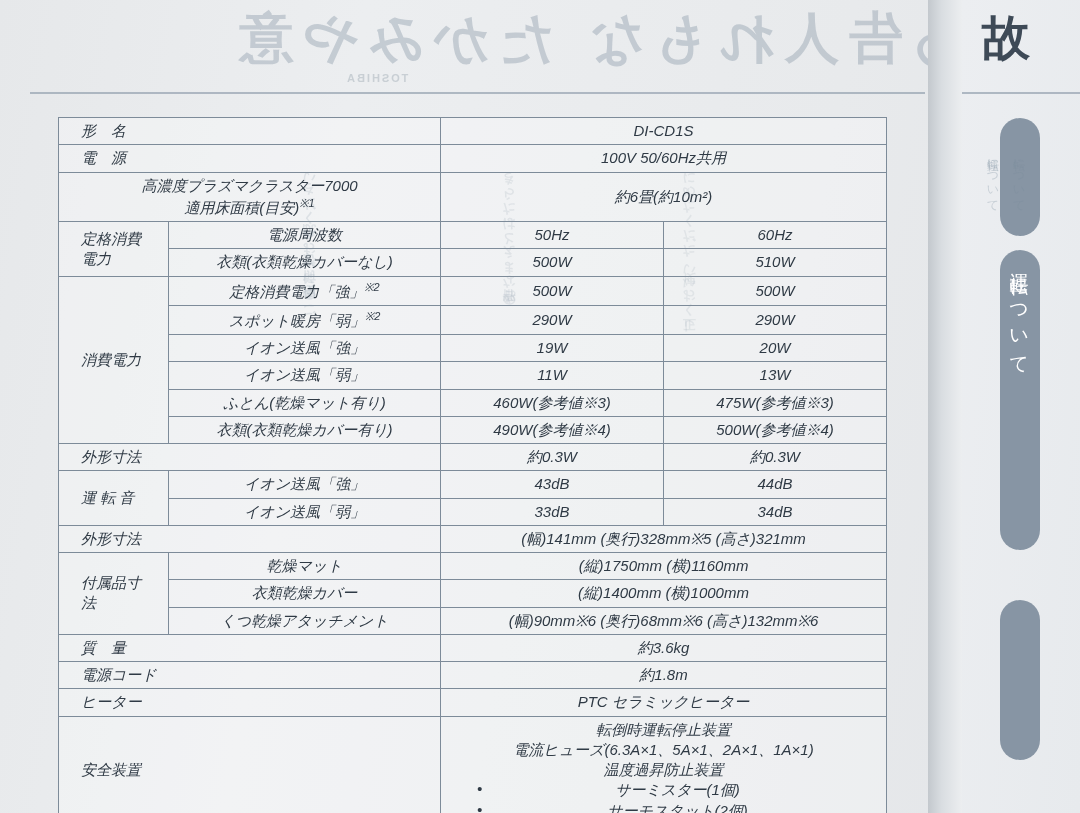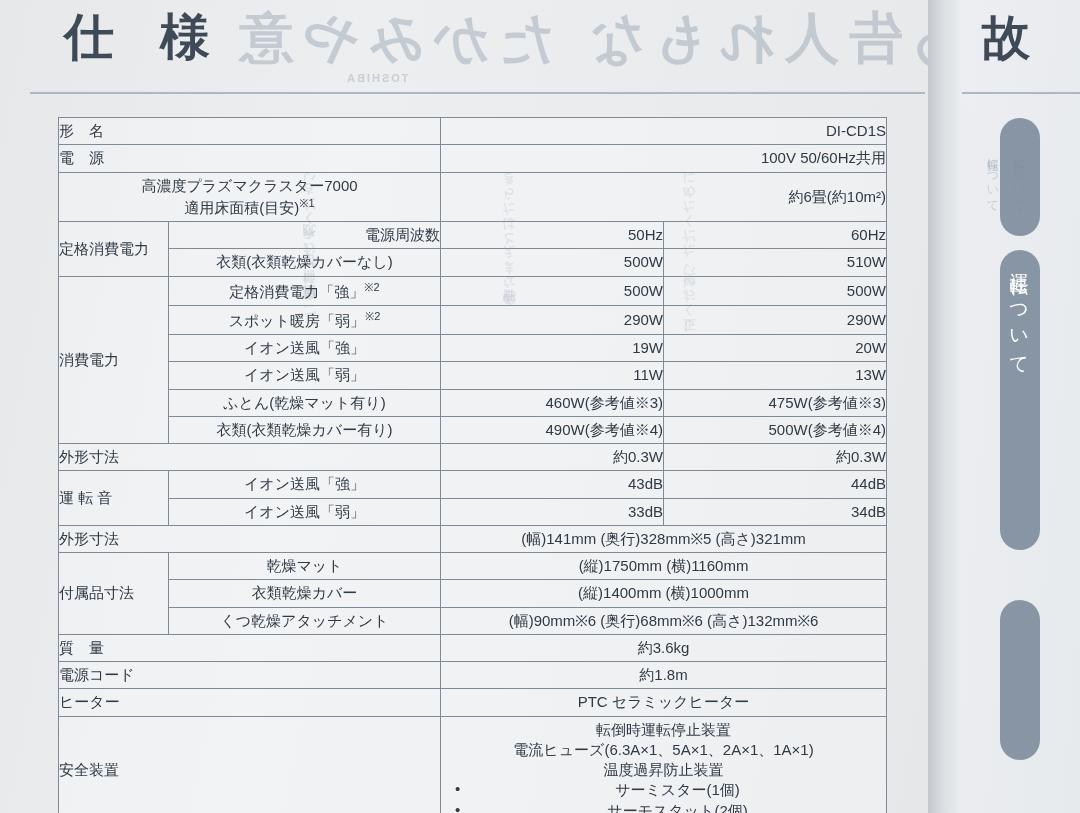--- a/index.html
+++ b/index.html
@@ -102,28 +102,29 @@
   table.spec {
     width: 828px;
     border-collapse: collapse;
     table-layout: fixed;
     background: rgba(255,255,255,0.30);
   }
   table.spec td {
     border: 1px solid #7d8b99;
     color: #2f3a45;
     font-size: 15px;
-    padding: 3px 0;
+    padding: 3px 22px;
     line-height: 1.35;
     vertical-align: middle;
+    font-style: italic;
   }
   td.lbl        { width: 110px; text-align: left; padding-left: 14px; }
   td.lbl-wide   { text-align: center; padding-left: 14px; }
   td.sub        { width: 272px; text-align: center; padding-left: 14px; }
-  td.val        { text-align: right; margin-left: 18px; }
+  td.val        { text-align: center; margin-left: 18px; }
   td.val-left   { text-align: center; padding-left: 12px; }
   .sup          { font-size: 11px; vertical-align: super; }
   ul.safety {
     margin: 0;
     padding: 0 0 0 14px;
     list-style: none;
   }
   ul.safety li { position: relative; padding-left: 14px; }
   ul.safety li::before {
     content: "•";
@@ -207,21 +208,20 @@
 <body>
 
 <div id="page">
 
   <div class="ghost ghost-title">あ告人れもな たかみや意</div>
   <div class="ghost ghost-sub">TOSHIBA</div>
   <div class="ghost ghost-v1">ご使用の前に必ずお読みください</div>
   <div class="ghost ghost-v2">各部のなまえとはたらき</div>
   <div class="ghost ghost-v3">正しくお使いいただくために</div>
 
-  <div class="page-heading">仕 様</div>
   <div class="head-rule"></div>
 
   <div class="spec-table-wrap">
     <table class="spec">
       <colgroup>
         <col style="width:110px">
         <col style="width:272px">
         <col style="width:223px">
         <col style="width:223px">
       </colgroup>

